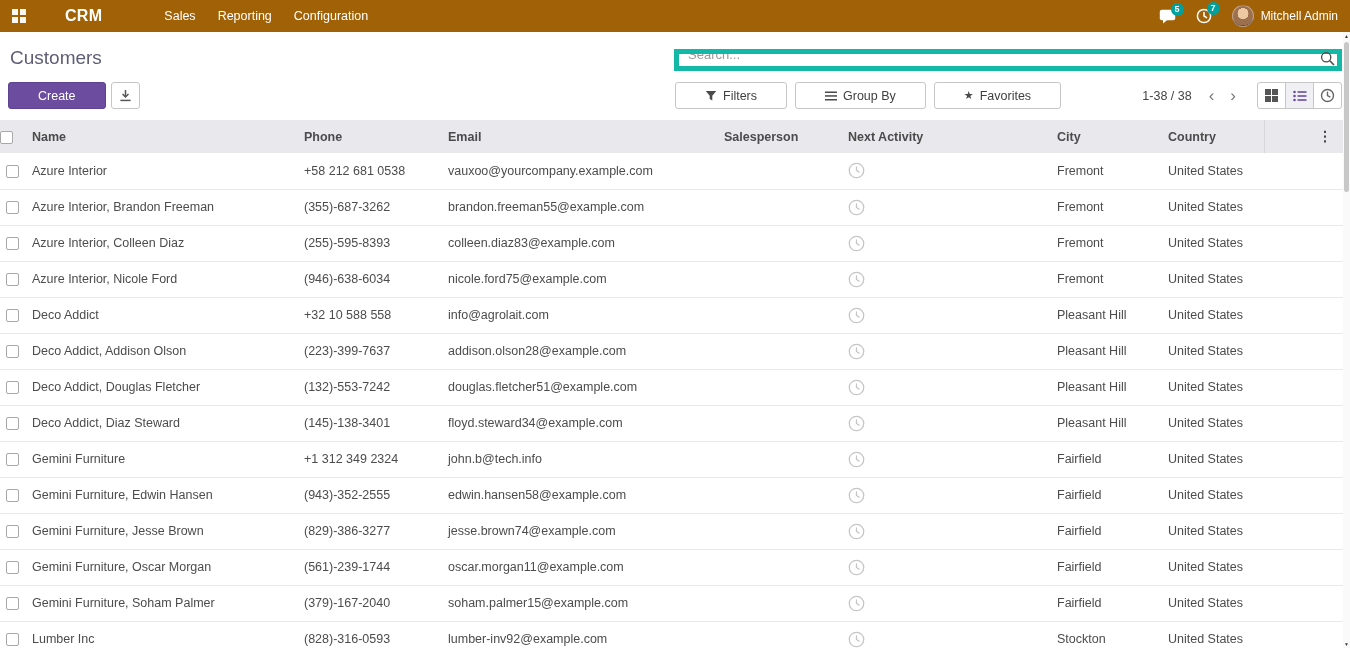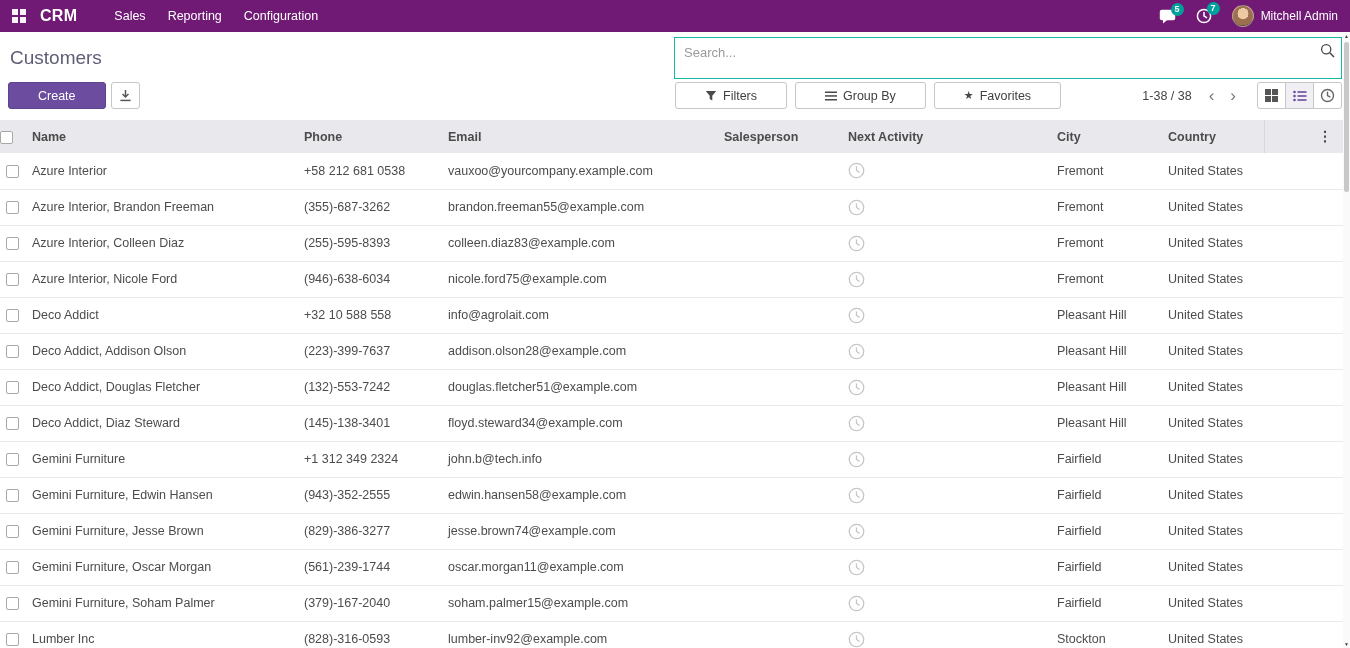--- a/index.html
+++ b/index.html
@@ -4,23 +4,23 @@
 <style>
   * { margin:0; padding:0; box-sizing:border-box; }
   html, body {
     width:1350px; height:648px; overflow:hidden;
     font-family:"Liberation Sans", sans-serif;
     background:#fff; color:#4c4c4c;
   }
 
   
   .navbar {
-    height:32px; background:#701a75; color:#fff;
+    height:32px; background:#a16207; color:#fff;
     display:flex; align-items:center; padding:0 10px;
-    position:relative; z-index:5;
+    position:relative; z-index:5;gap:25px;
   }
   .apps-icon {
     width:14px; height:14px; display:grid;
     grid-template-columns:1fr 1fr; gap:2px;
     margin:0 14px 0 2px; cursor:pointer;
   }
   .apps-icon span { background:#fff; opacity:.95; }
   .brand { font-size:16px; font-weight:bold; margin-right:26px; cursor:pointer; letter-spacing:.3px; }
   .menus { display:flex; height:32px; align-items:flex-start; }
   .menu-item { font-size:12.5px; padding:0 11px; line-height:32px; cursor:pointer; }
@@ -38,21 +38,21 @@
     border:1px solid rgba(255,255,255,.35);
   }
   .user-name { font-size:12px; }
 
   
   .control-panel { padding:10px 8px 0; background:#fff; }
   .cp-top { display:flex; justify-content:space-between; align-items:center; height:32px; }
   .page-title { font-size:19px; color:#5f5e77; padding-left:2px; }
   .search-box { width:668px; position:relative; }
   .search-input {
-    width:100%; height:42px; border:1px solid #14b8a6; background:#fff;
+    width:100%; height:22px; border:5px solid #14b8a6; background:#fff;
     padding:0 30px 12px 9px; font-size:13px; color:#555; outline:none;
     font-family:"Liberation Sans", sans-serif;
   }
   .search-input::placeholder { color:#9a9a9a; }
   .search-icon { position:absolute; right:7px; top:6px; cursor:pointer; }
 
   .cp-bottom { position:relative; margin-top:8px; height:27px; }
   .left-buttons { display:flex; gap:5px; }
   .btn {
     height:27px; border:1px solid #c6c6c6; background:#fff; color:#3f3f3f;

